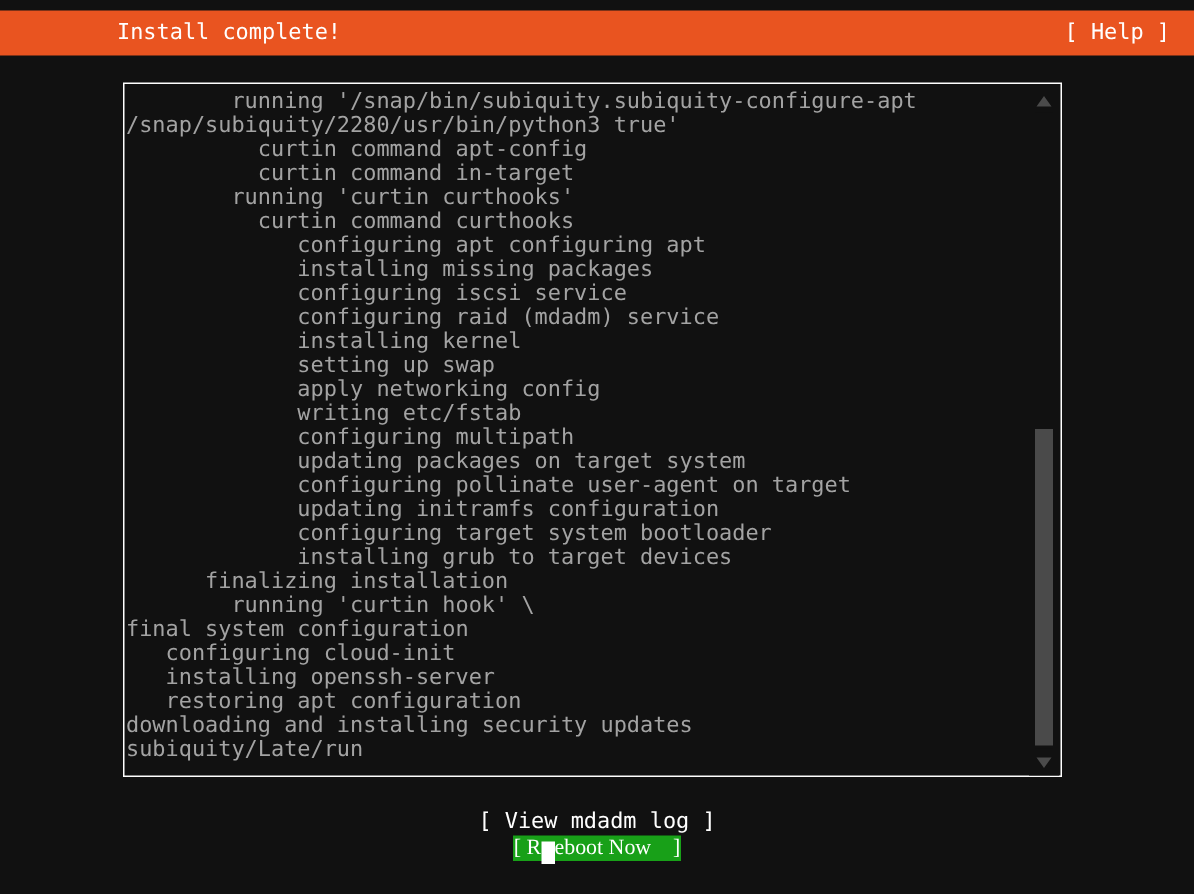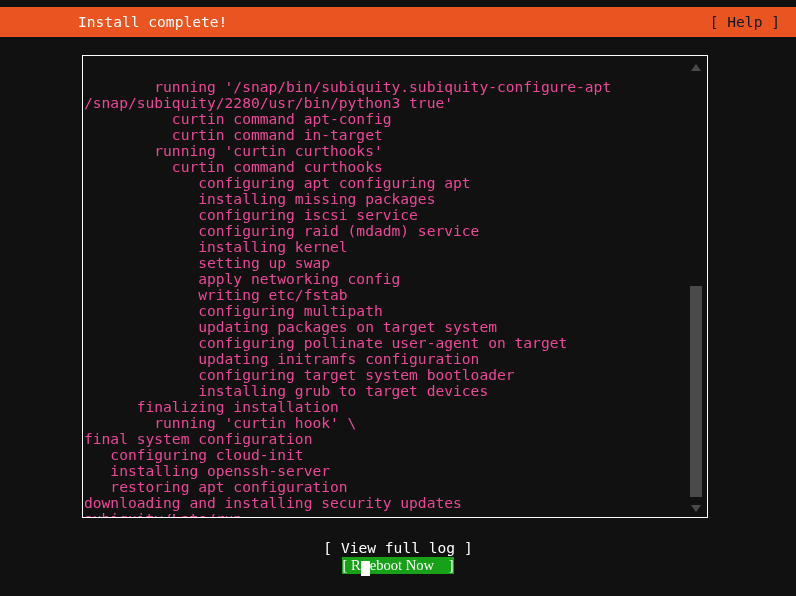--- a/index.html
+++ b/index.html
@@ -38,21 +38,21 @@
   #header .title {
     font-size: 14.6px;
     line-height: 16px;
     letter-spacing: 0px;
     color: #ffffff;
     white-space: pre;
   }
   #header .help {
     font-size: 14.6px;
     line-height: 16px;
-    color: #0f172a;
+    color: #ffffff;
     white-space: pre;
     cursor: pointer;
   }
 
   
   #log-panel {
     position: absolute;
     left: 82px;
     top: 55px;
     width: 626px;
@@ -63,23 +63,22 @@
     overflow: hidden;
   }
   #log-text {
     position: absolute;
     left: 0px;
     top: 4px;
     width: 604px;
     font-size: 14.6px;
     line-height: 16px;
     white-space: pre;
-    color: #ec4899;
+    color: #a3a3a3;
     padding-left: 1px;
-    margin-top: 19px;
   }
   #log-text .line {
     height: 16px;
     white-space: pre;
   }
 
   
   #scrollbar {
     position: absolute;
     right: 1px;
@@ -179,17 +178,17 @@
       </div>
       <div id="scroll-track"></div>
       <div id="scroll-thumb"></div>
       <div id="scroll-down">
         <div class="tri down"></div>
       </div>
     </div>
   </div>
 
   <div id="buttons">
-    <div class="btn">[ View full log ]</div>
+    <div class="btn">[ View mdadm log ]</div>
     <div class="btn selected"><span>[ R</span><span class="cursor-block"></span><span>eboot Now    ]</span></div>
   </div>
 
 </div>
 
 </body></html>

